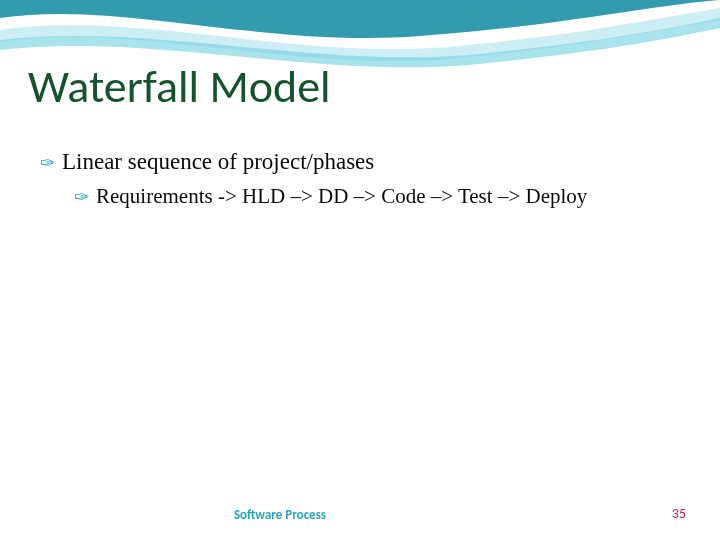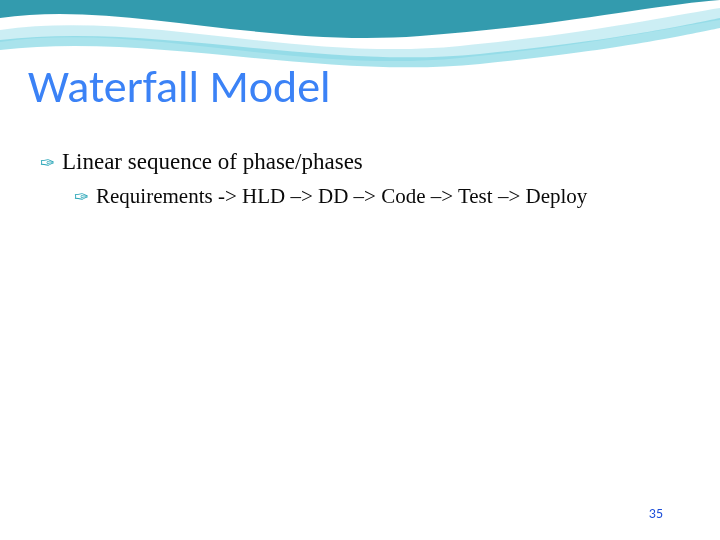--- a/index.html
+++ b/index.html
@@ -15,21 +15,21 @@
     top: 0; left: 0;
     width: 720px;
     height: 120px;
     pointer-events: none;
   }
   .title {
     position: absolute;
     top: 58px;
     left: 28px;
     font-size: 46px;
-    color: #3b82f6;
+    color: #14532d;
     font-family: Calibri, 'Segoe UI', Arial, sans-serif;
     font-weight: 400;
   }
   .content {
     position: absolute;
     top: 148px;
     left: 40px;
     right: 40px;
   }
   .bullet-l1 {
@@ -65,50 +65,53 @@
     width: 100%;
     text-align: center;
     font-size: 13px;
     color: #2aa6b8;
     font-family: Calibri, Arial, sans-serif;
   }
   .footer-left span { display:inline-block; margin-left:-160px; font-weight:600; }
   .footer-right {
     position: absolute;
     bottom: 18px;
-    right: 57px;
+    right: 34px;
     font-size: 14px;
-    color: #1d4ed8;
+    color: #be185d;
     font-family: Calibri, Arial, sans-serif;
   }
 </style>
 </head>
 <body>
 
 <div class="slide">
 
   <svg class="wave-bg" viewBox="0 0 720 120" preserveAspectRatio="none">
     <path d="M0,18 C120,0 260,48 420,36 C560,26 660,4 720,0 L720,0 L0,0 Z" fill="#0f89a0" opacity="0.85"></path>
     <path d="M0,30 C140,10 300,62 460,46 C600,32 680,14 720,8 L720,20 C680,26 600,44 460,58 C300,74 140,22 0,42 Z" fill="#c7ecf3" opacity="0.9"></path>
     <path d="M0,40 C150,22 320,70 480,54 C620,40 690,24 720,18 L720,28 C690,34 620,50 480,64 C320,80 150,32 0,50 Z" fill="#6fd0e0" opacity="0.6"></path>
   </svg>
 
   <div class="title">Waterfall Model</div>
 
   <div class="content">
     <div class="bullet-l1">
-      <span class="bullet-glyph">✑</span><span>Linear sequence of phase/phases</span>
+      <span class="bullet-glyph">✑</span><span>Linear sequence of project/phases</span>
     </div>
     <div class="bullet-l2">
       <span class="bullet-glyph">✑</span><span>Requirements -&gt; HLD –&gt; DD –&gt; Code –&gt; Test –&gt; Deploy</span>
     </div>
 
     <div class="spacer"></div>
 
 
     <div class="spacer"></div>
       <div class="spacer"></div>
 
   </div>
 
+  <div class="footer-left">
+    <span>Software Process</span>
+  </div>
   <div class="footer-right">35</div>
 
 </div>
 
 </body></html>

